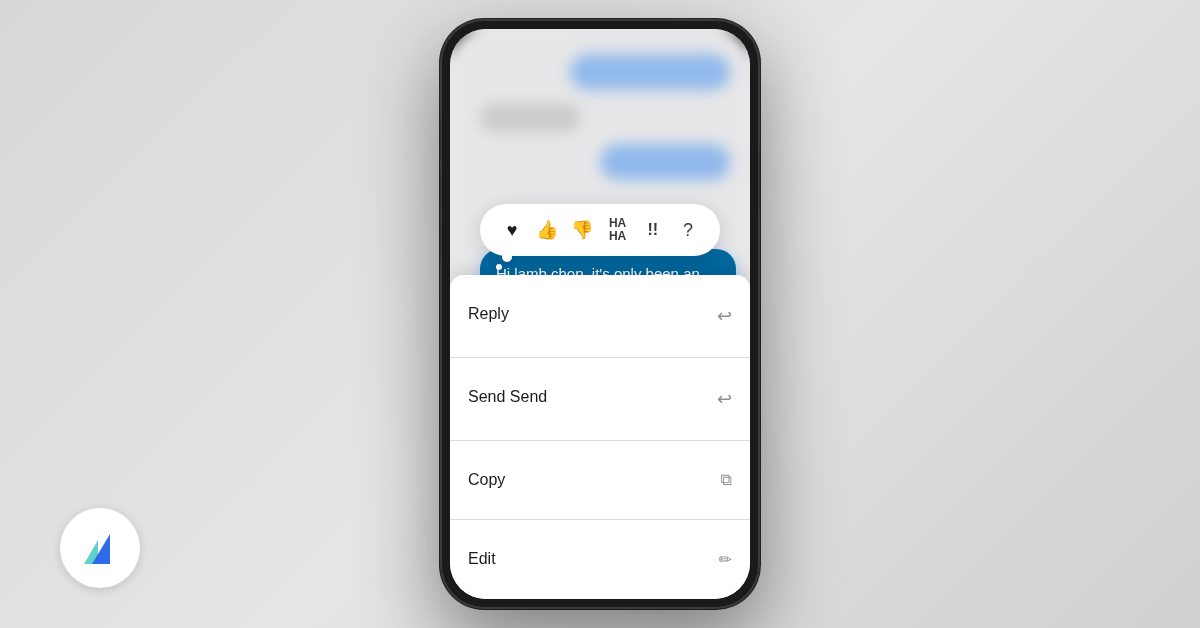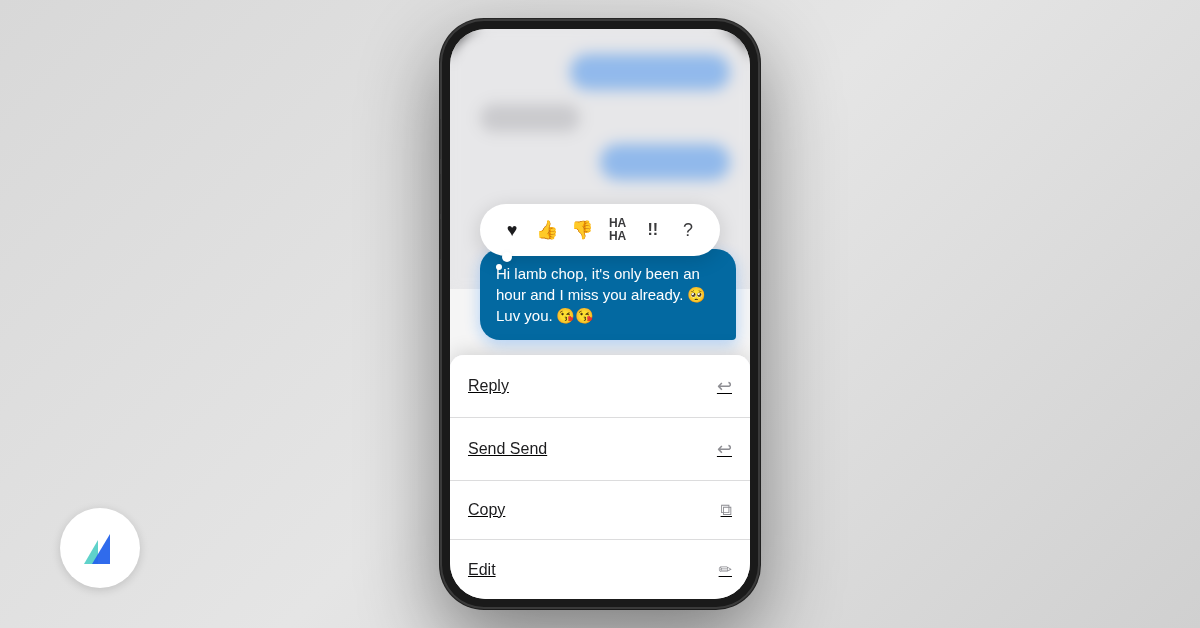--- a/index.html
+++ b/index.html
@@ -185,27 +185,26 @@
       right: 0;
       background: rgba(242,242,247,0.97);
       border-radius: 14px 14px 0 0;
       overflow: hidden;
       z-index: 20;
       box-shadow: 0 -2px 20px rgba(0,0,0,0.15);
     }
 
     .context-item {
       display: flex;
-      align-items: center;
+      align-items: flex-start;
       justify-content: space-between;
-      padding: 20px 18px;
+      padding: 30px 18px;
       border-bottom: 0.5px solid rgba(60,60,67,0.18);
       background: white;
       cursor: pointer;
-      text-decoration: underline;
     }
 
     .context-item:last-child {
       border-bottom: none;
     }
 
     .context-item-label {
       font-size: 16px;
       color: #1c1c1e;
       font-weight: 400;

